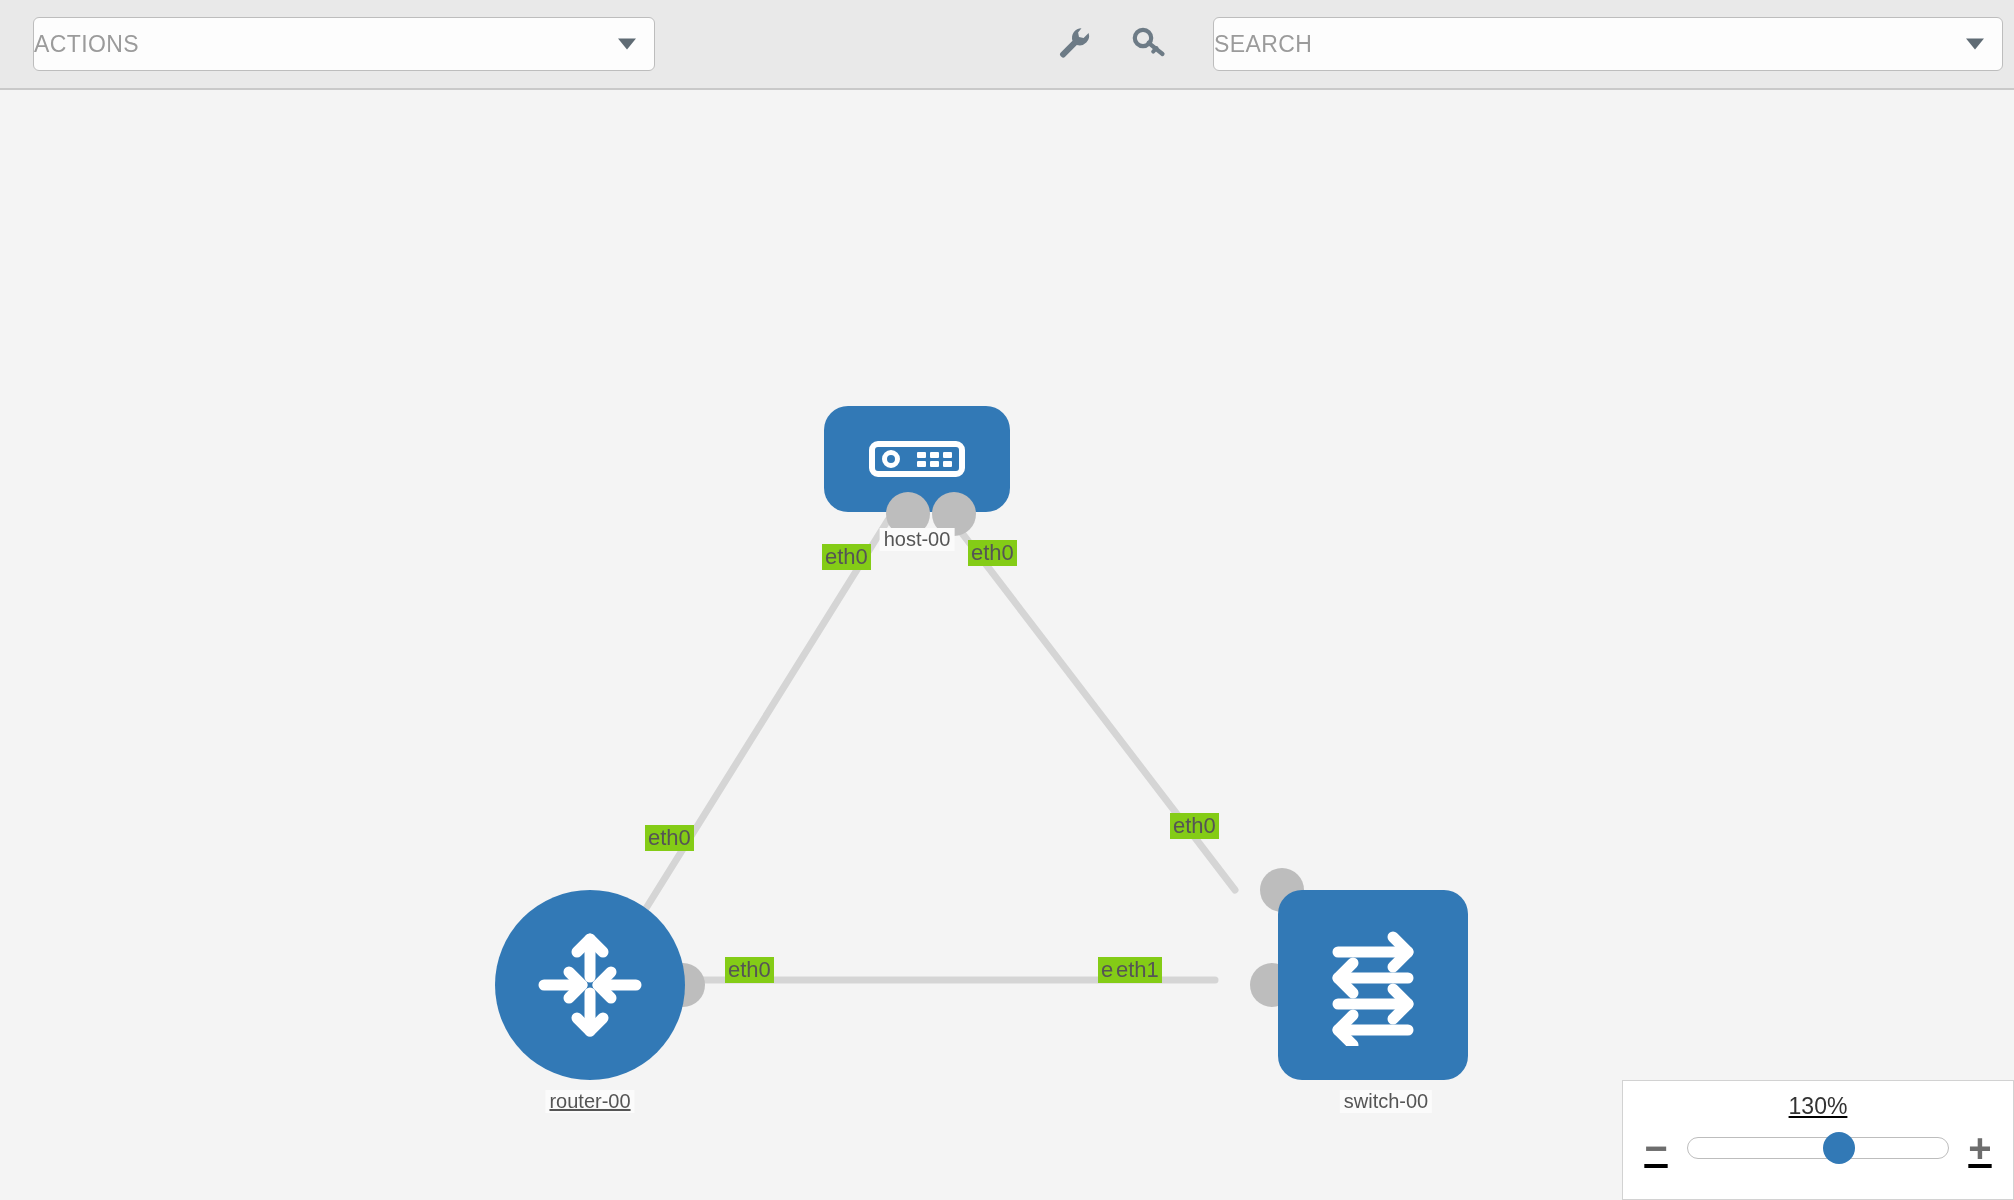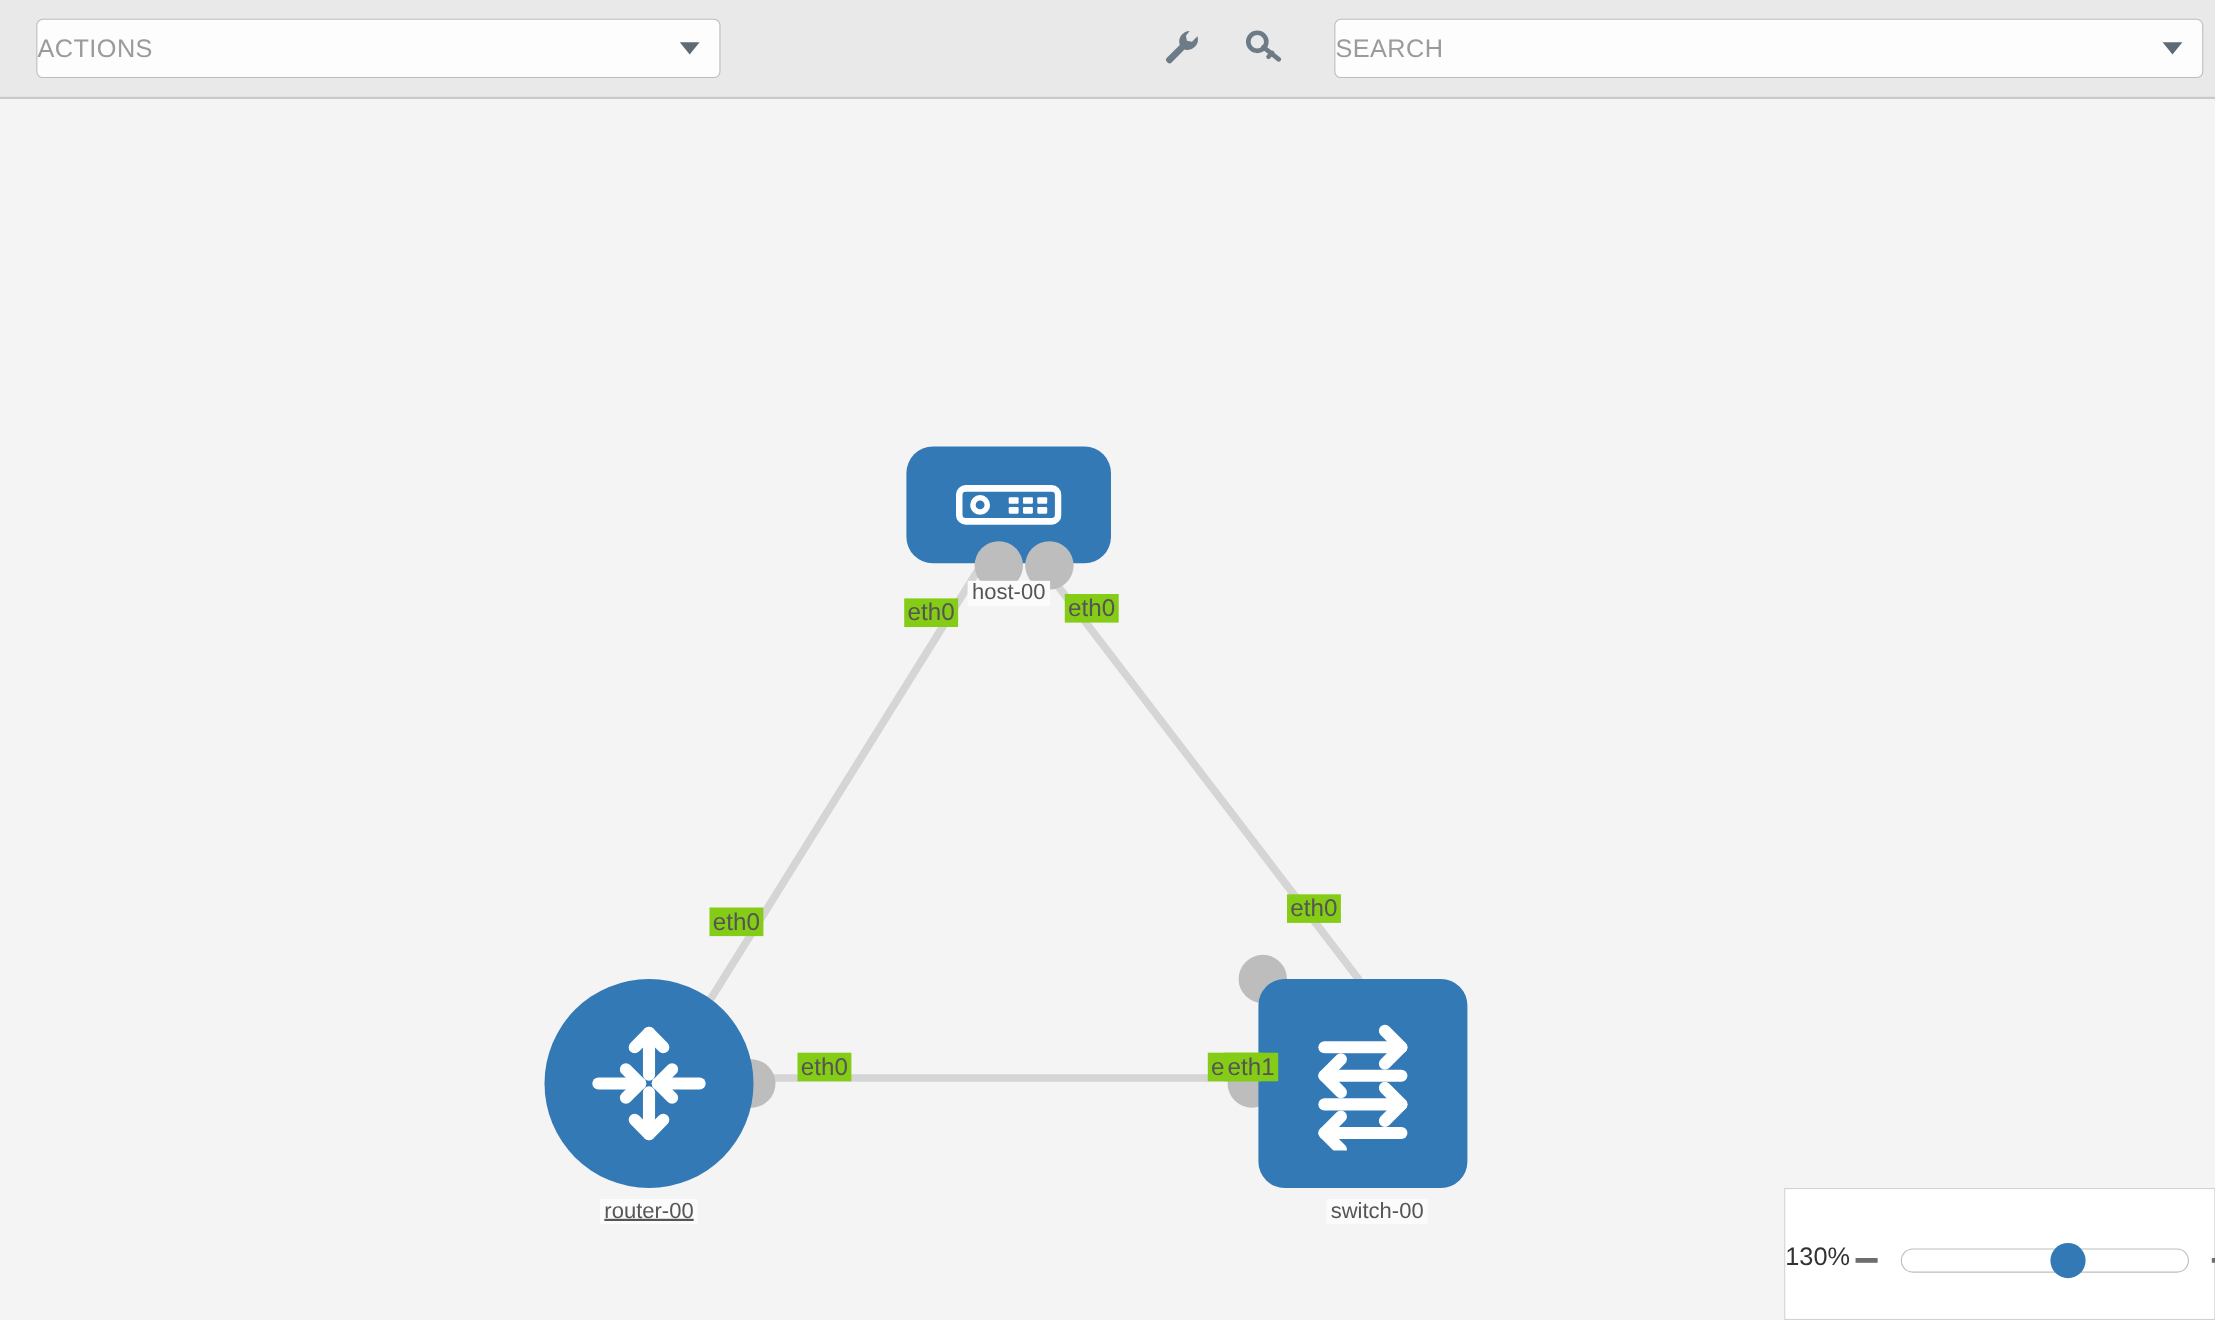--- a/index.html
+++ b/index.html
@@ -146,23 +146,24 @@
     white-space: nowrap;
   }
 
   
   .zoom-panel {
     position: absolute;
     right: 0; bottom: 0;
     width: 392px; height: 120px;
     background: #ffffff;
     border: 1px solid #d2d2d2;
-    display: flex; flex-direction: row;
+    display: flex; flex-direction: column;
     align-items: center;
     padding-top: 12px;
+    text-decoration: underline;
   }
   .zoom-pct {
     font-size: 23px;
     color: #333333;
     margin-bottom: 8px;
   }
   .zoom-row {
     display: flex; align-items: center;
     gap: 16px;
     width: 100%;
@@ -279,21 +280,21 @@
             <polyline points="39,47 52,60 39,73"></polyline>
 
             <line x1="106" y1="60" x2="68" y2="60"></line>
             <polyline points="81,47 68,60 81,73"></polyline>
           </g>
         </svg>
       </div>
       <div class="node-label" style="top:200px;text-decoration:underline;">router-00</div>
     </div>
 
-    <div class="node" style="left:1144px; top:800px; width:216px; height:190px;">
+    <div class="node" style="left:1278px; top:800px; width:216px; height:190px;">
       <div class="nub" style="left:-18px; top:-22px;"></div>
       <div class="nub" style="left:-28px; top:73px;"></div>
       <div class="node-icon rounded" style="width:190px; height:190px;">
         <svg width="122" height="122" viewBox="0 0 122 122" aria-hidden="true">
           <g stroke="#ffffff" stroke-width="11" stroke-linecap="round" stroke-linejoin="round" fill="none">
 
             <line x1="26" y1="28" x2="96" y2="28"></line>
             <polyline points="81,13 96,28 81,43"></polyline>
 
             <line x1="96" y1="54" x2="26" y2="54"></line>

